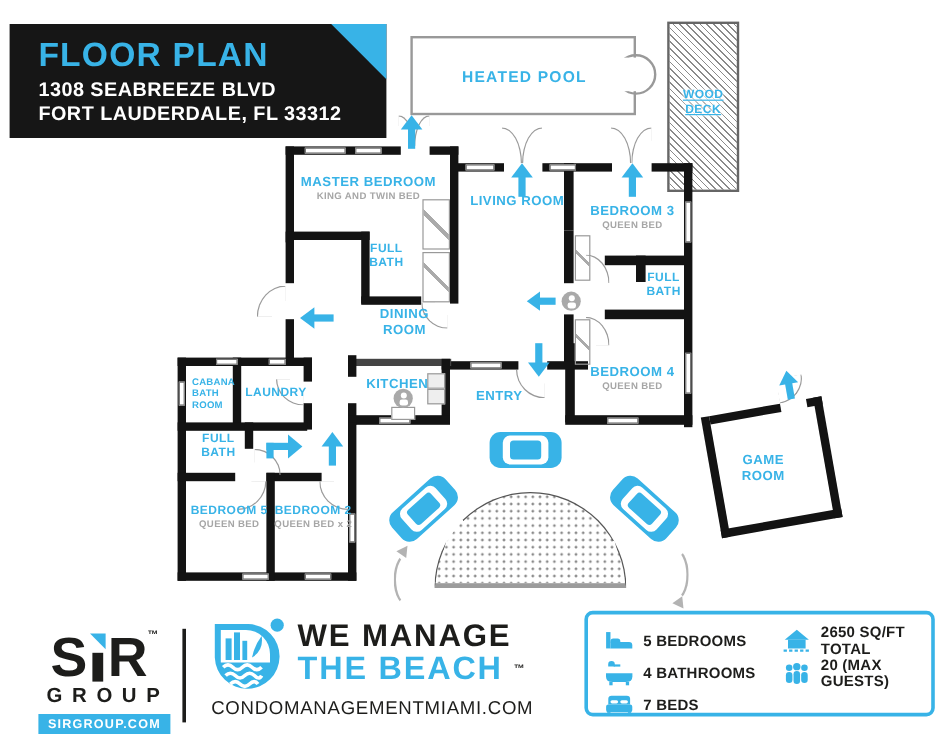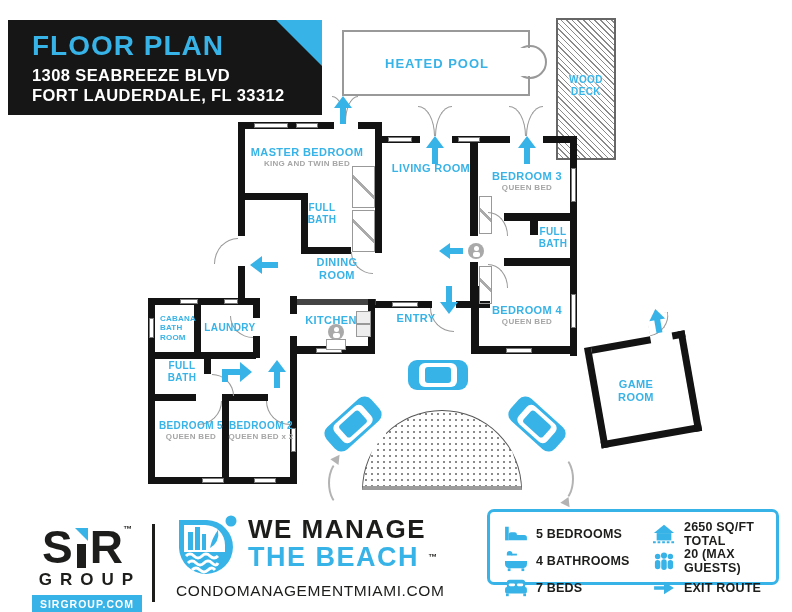--- a/index.html
+++ b/index.html
@@ -72,21 +72,21 @@
   #hdr .t2{position:absolute;left:24px;top:46px;color:#fff;font-size:16.5px;font-weight:800;letter-spacing:.4px;}
   #hdr .t3{position:absolute;left:24px;top:66px;color:#fff;font-size:16.5px;font-weight:800;letter-spacing:.4px;}
 
   
   #pool{position:absolute;left:342px;top:30px;width:188px;height:66px;border:2px solid var(--line);box-sizing:border-box;}
   #pool-bump{position:absolute;left:513px;top:45px;width:34px;height:34px;border:2px solid var(--line);
              border-radius:50%;box-sizing:border-box;background:#fff;}
   #pool-bump-cover{position:absolute;left:510px;top:48px;width:20px;height:28px;background:#fff;}
   #deck{position:absolute;left:556px;top:18px;width:60px;height:142px;box-sizing:border-box;border:2px solid #666;
         background:repeating-linear-gradient(45deg,#fff 0 3px,#8a8a8a 3px 4px);}
-  #deck-label{position:absolute;left:586px;top:74px;text-shadow:0 0 3px #fff,0 0 3px #fff,0 0 4px #fff;}
+  #deck-label{position:absolute;left:586px;top:74px;text-shadow:0 0 3px #fff,0 0 3px #fff,0 0 4px #fff;text-decoration:underline;}
 
   
   #game{position:absolute;left:584px;top:348px;width:102px;height:102px;box-sizing:border-box;
         border:7px solid var(--wall);border-top:0;transform:rotate(-10deg);transform-origin:top left;}
   #game .seg1{position:absolute;left:0;top:0;width:60px;height:7px;background:var(--wall);}
   #game .seg2{position:absolute;left:82px;top:0;width:13px;height:7px;background:var(--wall);}
 
   
   #sir{position:absolute;left:26px;top:522px;width:122px;text-align:center;color:var(--dark);}
   #sir .word{display:flex;justify-content:center;align-items:flex-end;height:46px;}
@@ -96,21 +96,21 @@
   #sir .istem{width:9px;height:24px;background:var(--dark);}
   #sir .tm{font-size:9px;font-weight:700;align-self:flex-start;margin-top:2px;}
   #sir .grp{font-size:17px;font-weight:700;letter-spacing:8px;margin:2px 0 4px 6px;}
   #sir .tag{display:inline-block;background:var(--blue);color:#fff;font-size:10.5px;font-weight:700;
             letter-spacing:1px;padding:3px 8px;}
   #divider{position:absolute;left:152px;top:524px;width:3px;height:78px;background:var(--dark);}
   #beach-text .l1{position:absolute;left:248px;top:514px;color:var(--dark);font-size:26px;font-weight:700;letter-spacing:1.5px;}
   #beach-text .l2{position:absolute;left:248px;top:542px;color:var(--blue);font-size:27px;font-weight:800;letter-spacing:1.5px;}
   #beach-text .tm2{font-size:9px;color:var(--dark);font-weight:700;vertical-align:6px;}
   #beach-text .site{position:absolute;left:176px;top:582px;color:var(--dark);font-size:15.5px;font-weight:400;letter-spacing:.6px;}
-  #legend{position:absolute;left:487px;top:509px;width:292px;height:76px;box-sizing:border-box;
+  #legend{position:absolute;left:487px;top:509px;width:292px;height:88px;box-sizing:border-box;
           border:3px solid var(--blue);border-radius:7px;
           display:grid;grid-template-columns:146px 1fr;grid-auto-rows:27px;
           padding:8px 0 0 14px;column-gap:2px;}
   .leg-item{display:flex;align-items:center;gap:8px;color:var(--dark);font-size:12.5px;font-weight:800;letter-spacing:.2px;}
   .leg-item svg{flex:0 0 auto;}
 </style>
 </head>
 <body>
 
 <div id="canvas">
@@ -284,21 +284,21 @@
   </div>
   <div class="lbl small" style="left:553px;top:226px">
     <span>FULL</span><br>
     <span>BATH</span>
   </div>
   <div class="lbl" style="left:337px;top:256px">
     <span>DINING</span><br>
     <span>ROOM</span>
   </div>
   <div class="lbl" style="left:331px;top:314px">KITCHEN</div>
-  <div class="lbl" style="left:416px;top:312px">ENTRY</div>
+  <div class="lbl" style="left:416px;top:324px">ENTRY</div>
   <div class="lbl" style="left:527px;top:304px">
     <span>BEDROOM 4</span>
     <span class="sub">QUEEN BED</span>
   </div>
   <div class="lbl tiny" style="left:160px;top:314px">
     <span>CABANA</span><br>
     <span>BATH</span><br>
     <span>ROOM</span>
   </div>
   <div class="lbl small" style="left:230px;top:322px">LAUNDRY</div>
@@ -408,21 +408,15 @@
       <svg width="24" height="20" viewBox="0 0 26 22">
         <circle cx="6" cy="6" r="3" fill="#38b3e7"></circle>
         <circle cx="13" cy="5" r="3.4" fill="#38b3e7"></circle>
         <circle cx="20" cy="6" r="3" fill="#38b3e7"></circle>
         <rect x="3" y="10" width="6" height="10" rx="3" fill="#38b3e7"></rect>
         <rect x="10" y="9" width="6" height="12" rx="3" fill="#38b3e7"></rect>
         <rect x="17" y="10" width="6" height="10" rx="3" fill="#38b3e7"></rect>
       </svg>
       <span>20 (MAX GUESTS)</span>
     </div>
-    <div class="leg-item" style="grid-column:2;grid-row:3">
-      <svg width="24" height="18" viewBox="0 0 26 20">
-        <path d="M2 8 H13 V3 L24 10 L13 17 V12 H2 Z" fill="#38b3e7"></path>
-      </svg>
-      <span>EXIT ROUTE</span>
-    </div>
   </div>
 
 </div>
 
 </body></html>

